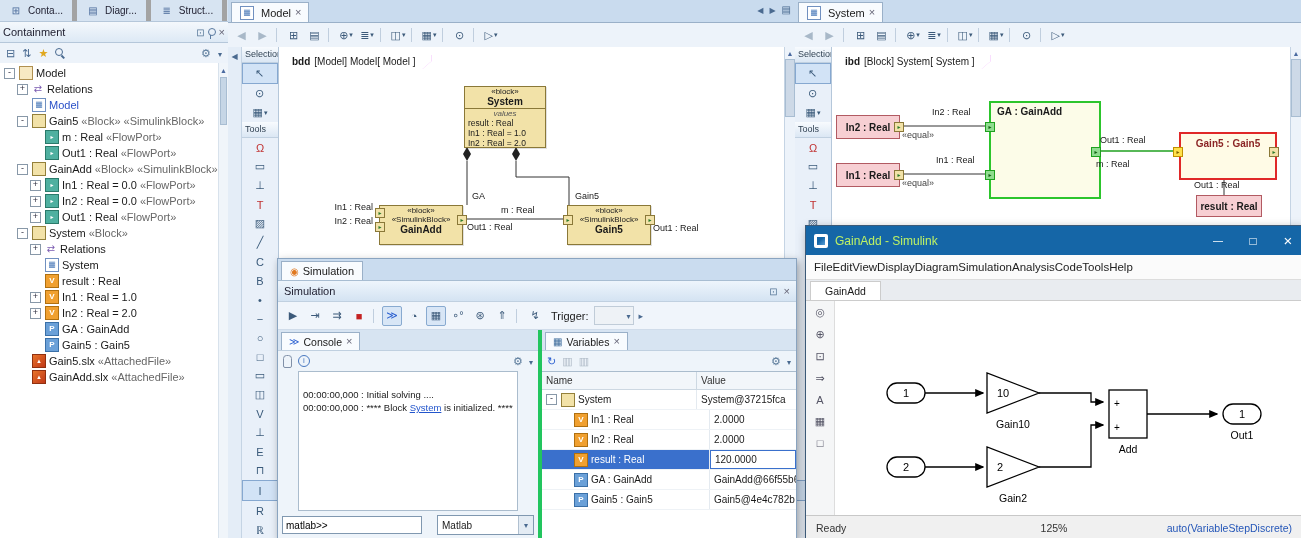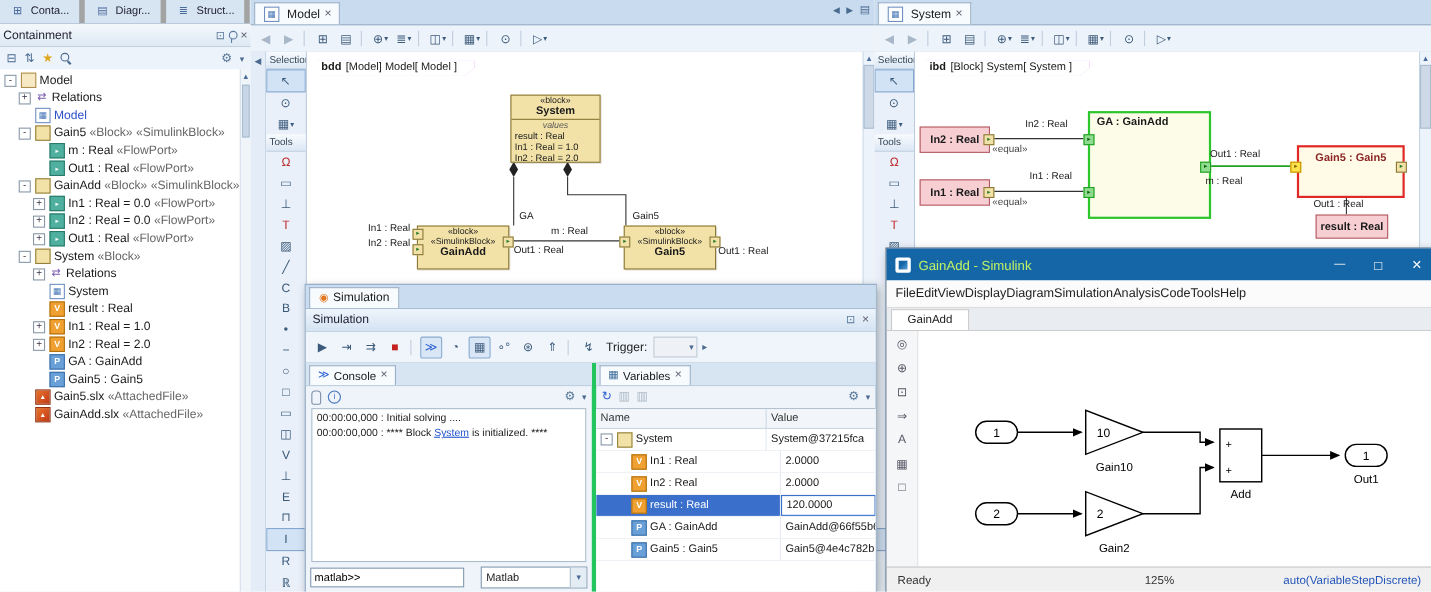--- a/index.html
+++ b/index.html
@@ -148,22 +148,22 @@
                align-items:center;justify-content:flex-end;padding-right:2px;margin:0 3px}
   .sw-body{flex:1;display:flex;min-height:0}
   .sub-pane{display:flex;flex-direction:column;min-width:0}
   #console-pane{width:260px;border-right:4px solid #22c55e}
   #vars-pane{flex:1}
   .sub-tabs{height:20px;display:flex;align-items:flex-end;background:#d7e4f2;padding-left:3px;flex:none;border-bottom:1px solid #c0d0e0}
   .sub-tab{background:#f8fbfe;border:1px solid #9ab0c8;border-bottom:none;height:17px;display:flex;
            align-items:center;gap:4px;padding:0 7px;font-size:10.5px}
   .sub-toolbar{height:20px;display:flex;align-items:center;gap:6px;padding:0 5px;flex:none}
   .sub-toolbar .sp{flex:1}
-  .console-out{flex:1;margin:0 5px;background:#fff;border:1px solid #aabccd;font-size:9.5px;
-               padding:2px 4px;line-height:13px;overflow:hidden;white-space:nowrap}
+  .console-out{flex:1;margin:0 20px;background:#fff;border:1px solid #aabccd;font-size:9.5px;
+               padding:16px 4px;line-height:13px;overflow:hidden;white-space:nowrap}
   .clink{color:#2255cc;text-decoration:underline;cursor:pointer}
   .console-in{height:24px;display:flex;align-items:center;gap:15px;padding:2px 4px;flex:none}
   .console-in input{flex:1;height:16px;border:1px solid #8098b0;font-size:10px;padding:0 3px;
                     font-family:"Liberation Sans",sans-serif}
   .msel{width:100px;height:18px;background:#fff;border:1px solid #8098b0;display:flex;align-items:center;
         padding-left:4px;font-size:10px}
   .msel .dd{margin-left:auto;width:14px;height:100%;background:#e4ecf4;border-left:1px solid #b0c0d0;
             display:flex;align-items:center;justify-content:center}
   .vtable{flex:1;background:#fff;border-top:1px solid #aabccd;overflow:hidden;font-size:10px}
   .vhead{display:flex;height:17px;background:#f2f6fa;border-bottom:1px solid #cdd8e2;color:#333}

